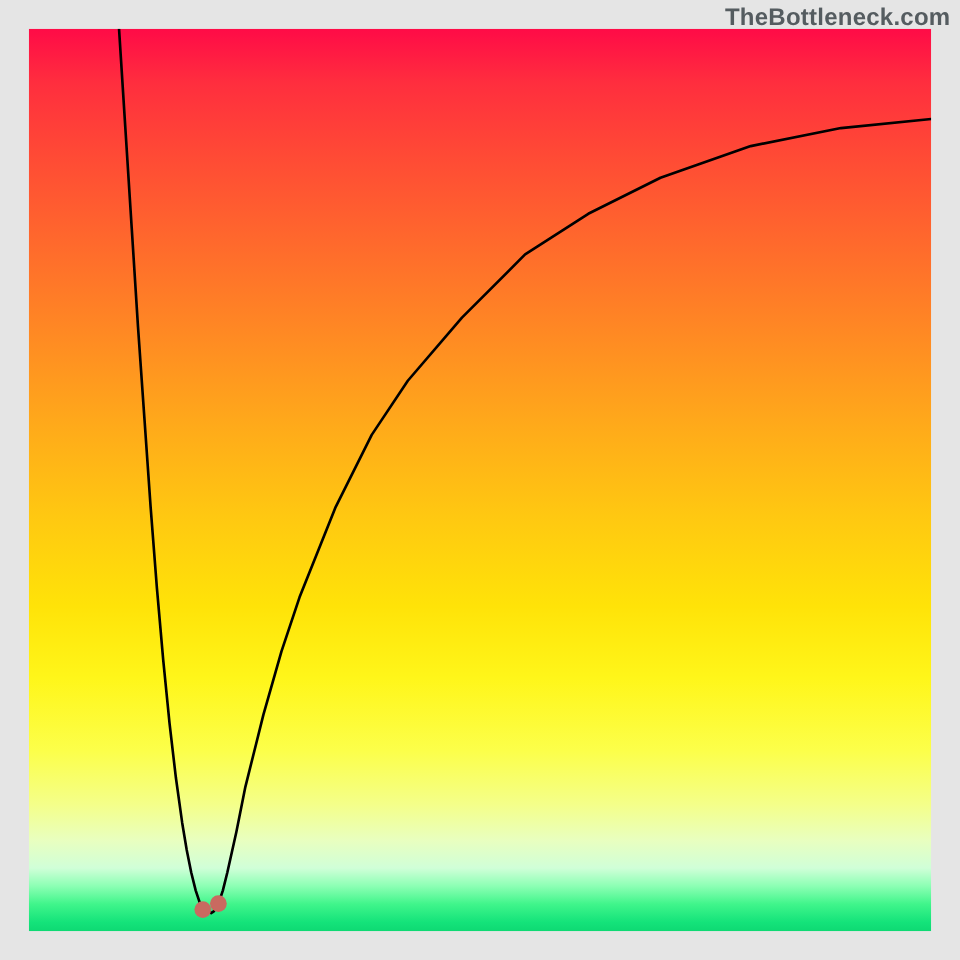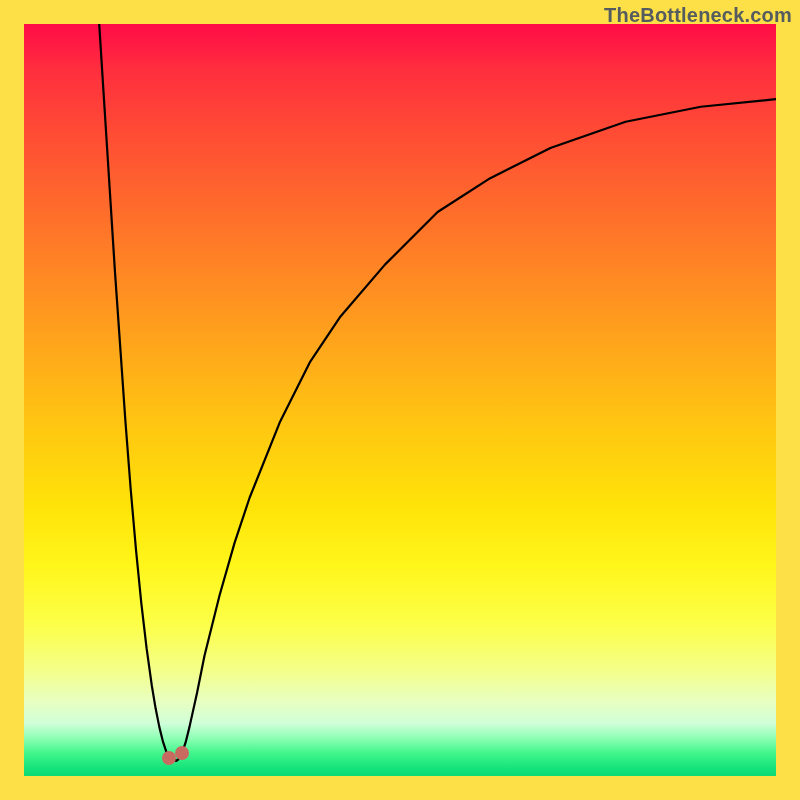--- a/index.html
+++ b/index.html
@@ -9,21 +9,21 @@
     height: 800px;
     background: #000;
     overflow: hidden;
   }
   .frame {
     position: absolute;
     top: 0;
     left: 0;
     width: 800px;
     height: 800px;
-    background: #fde047;
+    background: #e5e5e5;
   }
   .plot-area {
     position: absolute;
     left: 24px;
     top: 24px;
     width: 752px;
     height: 752px;
     overflow: hidden;
   }
   .gradient {

